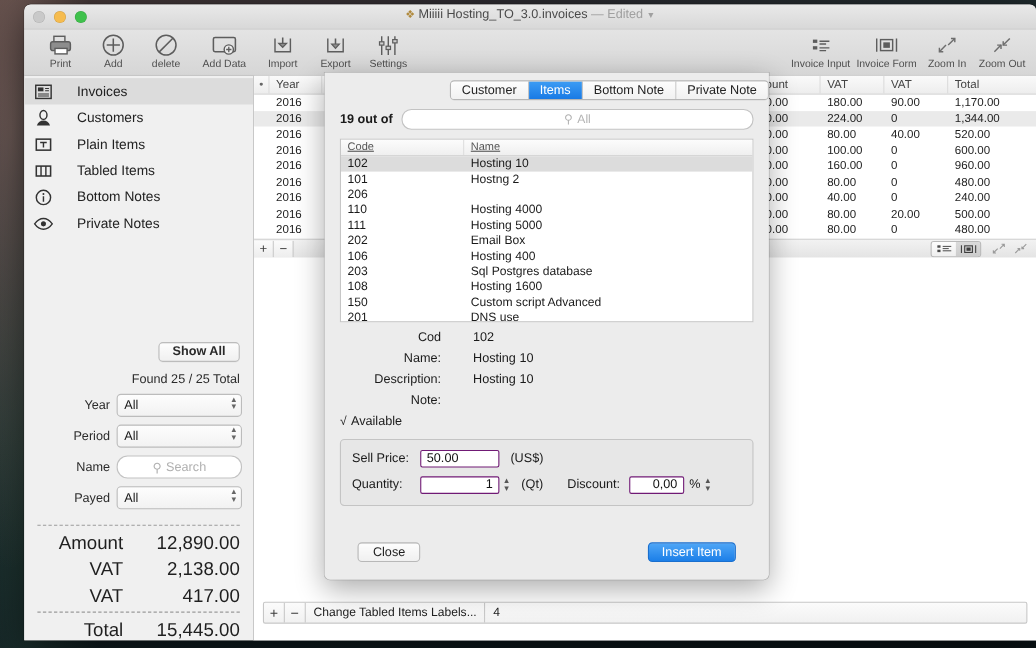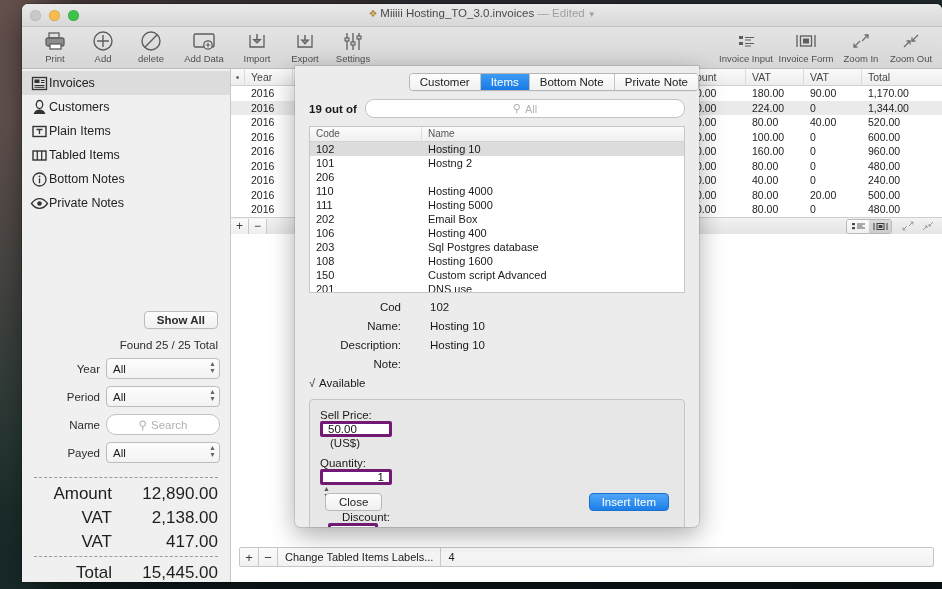--- a/index.html
+++ b/index.html
@@ -84,21 +84,21 @@
   .sidebar {
     width: 208px;
     background: #f0f0f0;
     border-right: 1px solid #c8c8c8;
     display:flex; flex-direction:column;
     position:relative;
   }
   .side-list { padding-top: 2px; }
   .side-item {
     height: 24px; display:flex; align-items:center;
-    padding-left: 8px; gap: 0;
+    padding-left: 8px; gap: 21px;
     font-size: 12.5px; color:#222;
   }
   .side-item.selected { background:#dcdcdc; }
   .side-icon { width:19px; height:19px; display:flex; align-items:center; justify-content:center; color:#333;}
 
   .side-spacer { flex:1; }
 
   .showall-row { display:flex; justify-content:flex-end; padding: 6px 12px 4px 0; font-weight: bold; }
   .btn {
     font-size: 11.5px; color:#2b2b2b;
@@ -227,21 +227,21 @@
     margin: 8px 14px 0 14px;
     height: 165px;
     background:#fff;
     border:1px solid #c6c6c6;
     overflow:hidden;
   }
   .t-head {
     display:flex; height:14px; align-items:center;
     background: linear-gradient(#fcfcfc,#efefef);
     border-bottom:1px solid #d2d2d2;
-    font-size:10px; color:#555;
+    font-size:10px; color:#555;text-decoration:underline;
   }
   .t-head .th { height:14px; line-height:14px; padding-left:6px; box-sizing:border-box; }
   .th-code { width:112px; border-right:1px solid #dedede; }
   .th-name { flex:1; }
   .t-row { display:flex; height:14px; align-items:center; font-size:11px; color:#1a1a1a; }
   .t-row.sel { background:#dcdcdc; }
   .t-row .td { height:14px; line-height:14px; padding-left:6px; box-sizing:border-box; }
   .td-code { width:112px; }
   .td-name { flex:1; }
 
@@ -251,25 +251,25 @@
   .d-val { font-size:11.5px; color:#1a1a1a; }
   .avail { display:flex; align-items:center; gap:4px; font-size:11.5px; color:#1a1a1a; margin-top: 4px;}
   .check { font-size:11px; color:#222; }
 
   .price-box {
     margin: 10px 14px 0 14px;
     border:1px solid #c4c4c4; border-radius:4px;
     background:#e7e7e7;
     padding: 9px 10px 10px 10px;
   }
-  .p-row { display:flex; align-items:flex-start; margin-bottom: 8px; flex-direction: column; }
+  .p-row { display:flex; align-items:center; margin-bottom: 8px; }
   .p-row:last-child { margin-bottom:0; }
   .p-label { font-size:11.5px; color:#1a1a1a; width: 62px; text-align:left; }
   .field {
-    background:#fff; border:3px solid #701a75; border-radius:2px;
+    background:#fff; border:1px solid #701a75; border-radius:2px;
     height:16px; font-size:11.5px; color:#111;
     display:flex; align-items:center; box-sizing:border-box;
   }
   .f-price { width: 72px; padding-left:5px; }
   .f-qty { width: 72px; justify-content:flex-end; padding-right:5px; }
   .f-disc { width: 50px; justify-content:flex-end; padding-right:5px; }
   .unit { font-size:11.5px; color:#1a1a1a; margin-left: 10px; }
   .stp { display:flex; flex-direction:column; line-height:7px; font-size:7px; color:#555; margin-left:3px; }
   .pct { font-size:11.5px; color:#1a1a1a; margin-left:5px; }
 

